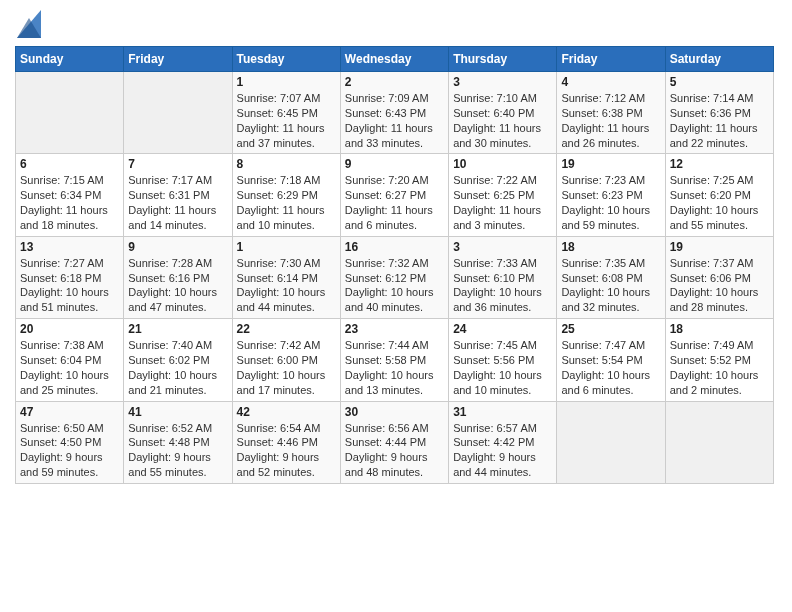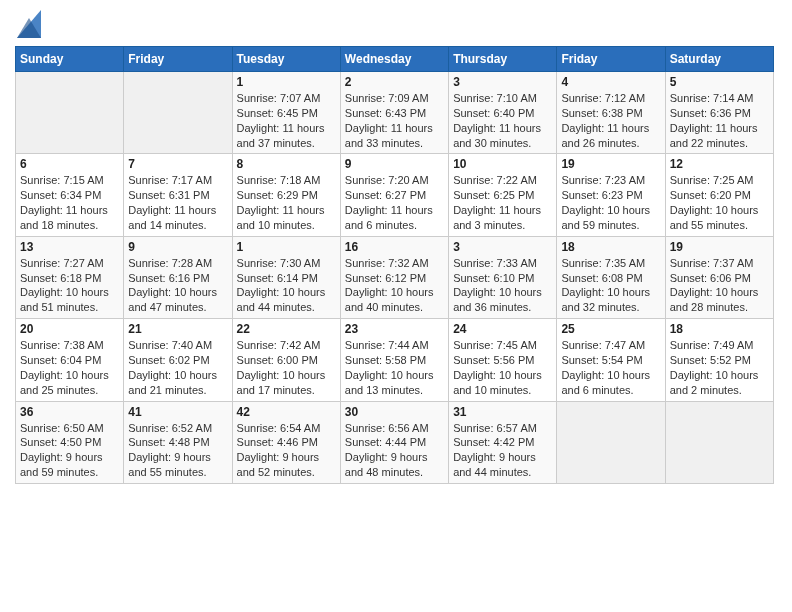--- a/index.html
+++ b/index.html
@@ -249,21 +249,21 @@
             <span class="day-number">25</span>
             <div class="day-info">Sunrise: 7:47 AM<br>Sunset: 5:54 PM<br>Daylight: 10 hours and 6 minutes.</div>
           </td>
           <td>
             <span class="day-number">18</span>
             <div class="day-info">Sunrise: 7:49 AM<br>Sunset: 5:52 PM<br>Daylight: 10 hours and 2 minutes.</div>
           </td>
         </tr>
         <tr class="week-row">
           <td>
-            <span class="day-number">36</span>
+            <span class="day-number">47</span>
             <div class="day-info">Sunrise: 6:50 AM<br>Sunset: 4:50 PM<br>Daylight: 9 hours and 59 minutes.</div>
           </td>
           <td>
             <span class="day-number">41</span>
             <div class="day-info">Sunrise: 6:52 AM<br>Sunset: 4:48 PM<br>Daylight: 9 hours and 55 minutes.</div>
           </td>
           <td>
             <span class="day-number">42</span>
             <div class="day-info">Sunrise: 6:54 AM<br>Sunset: 4:46 PM<br>Daylight: 9 hours and 52 minutes.</div>
           </td>

